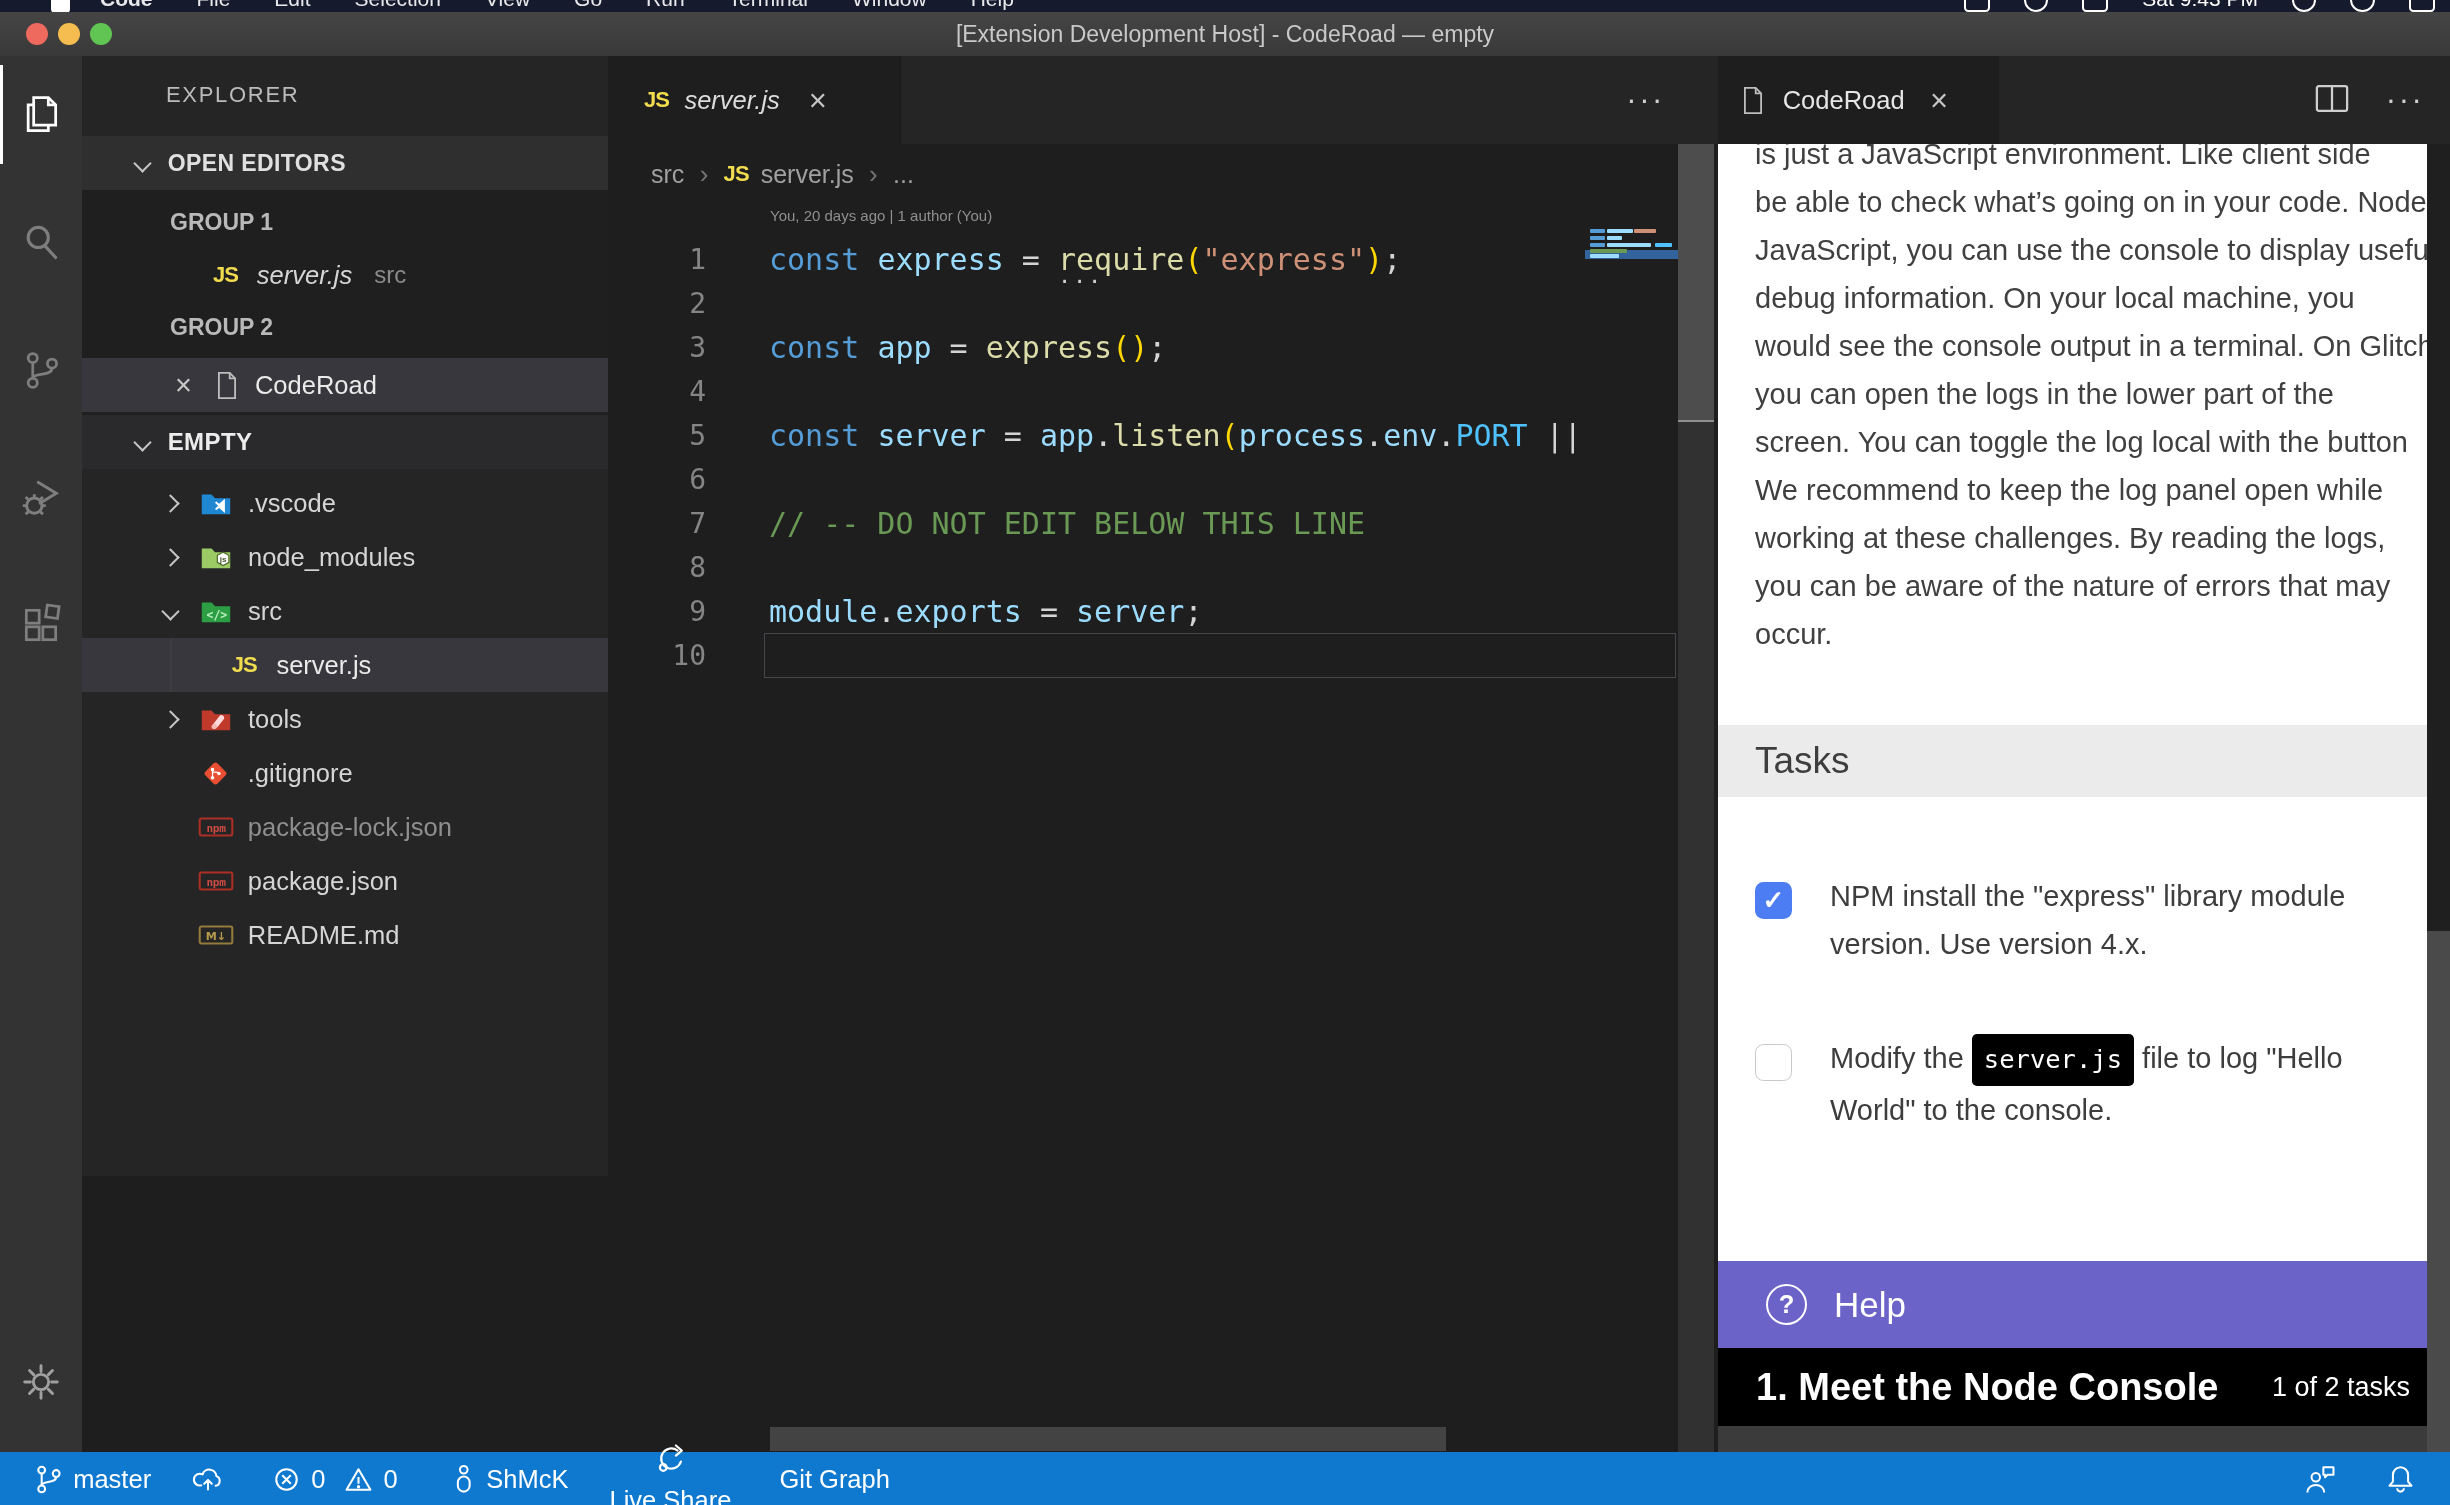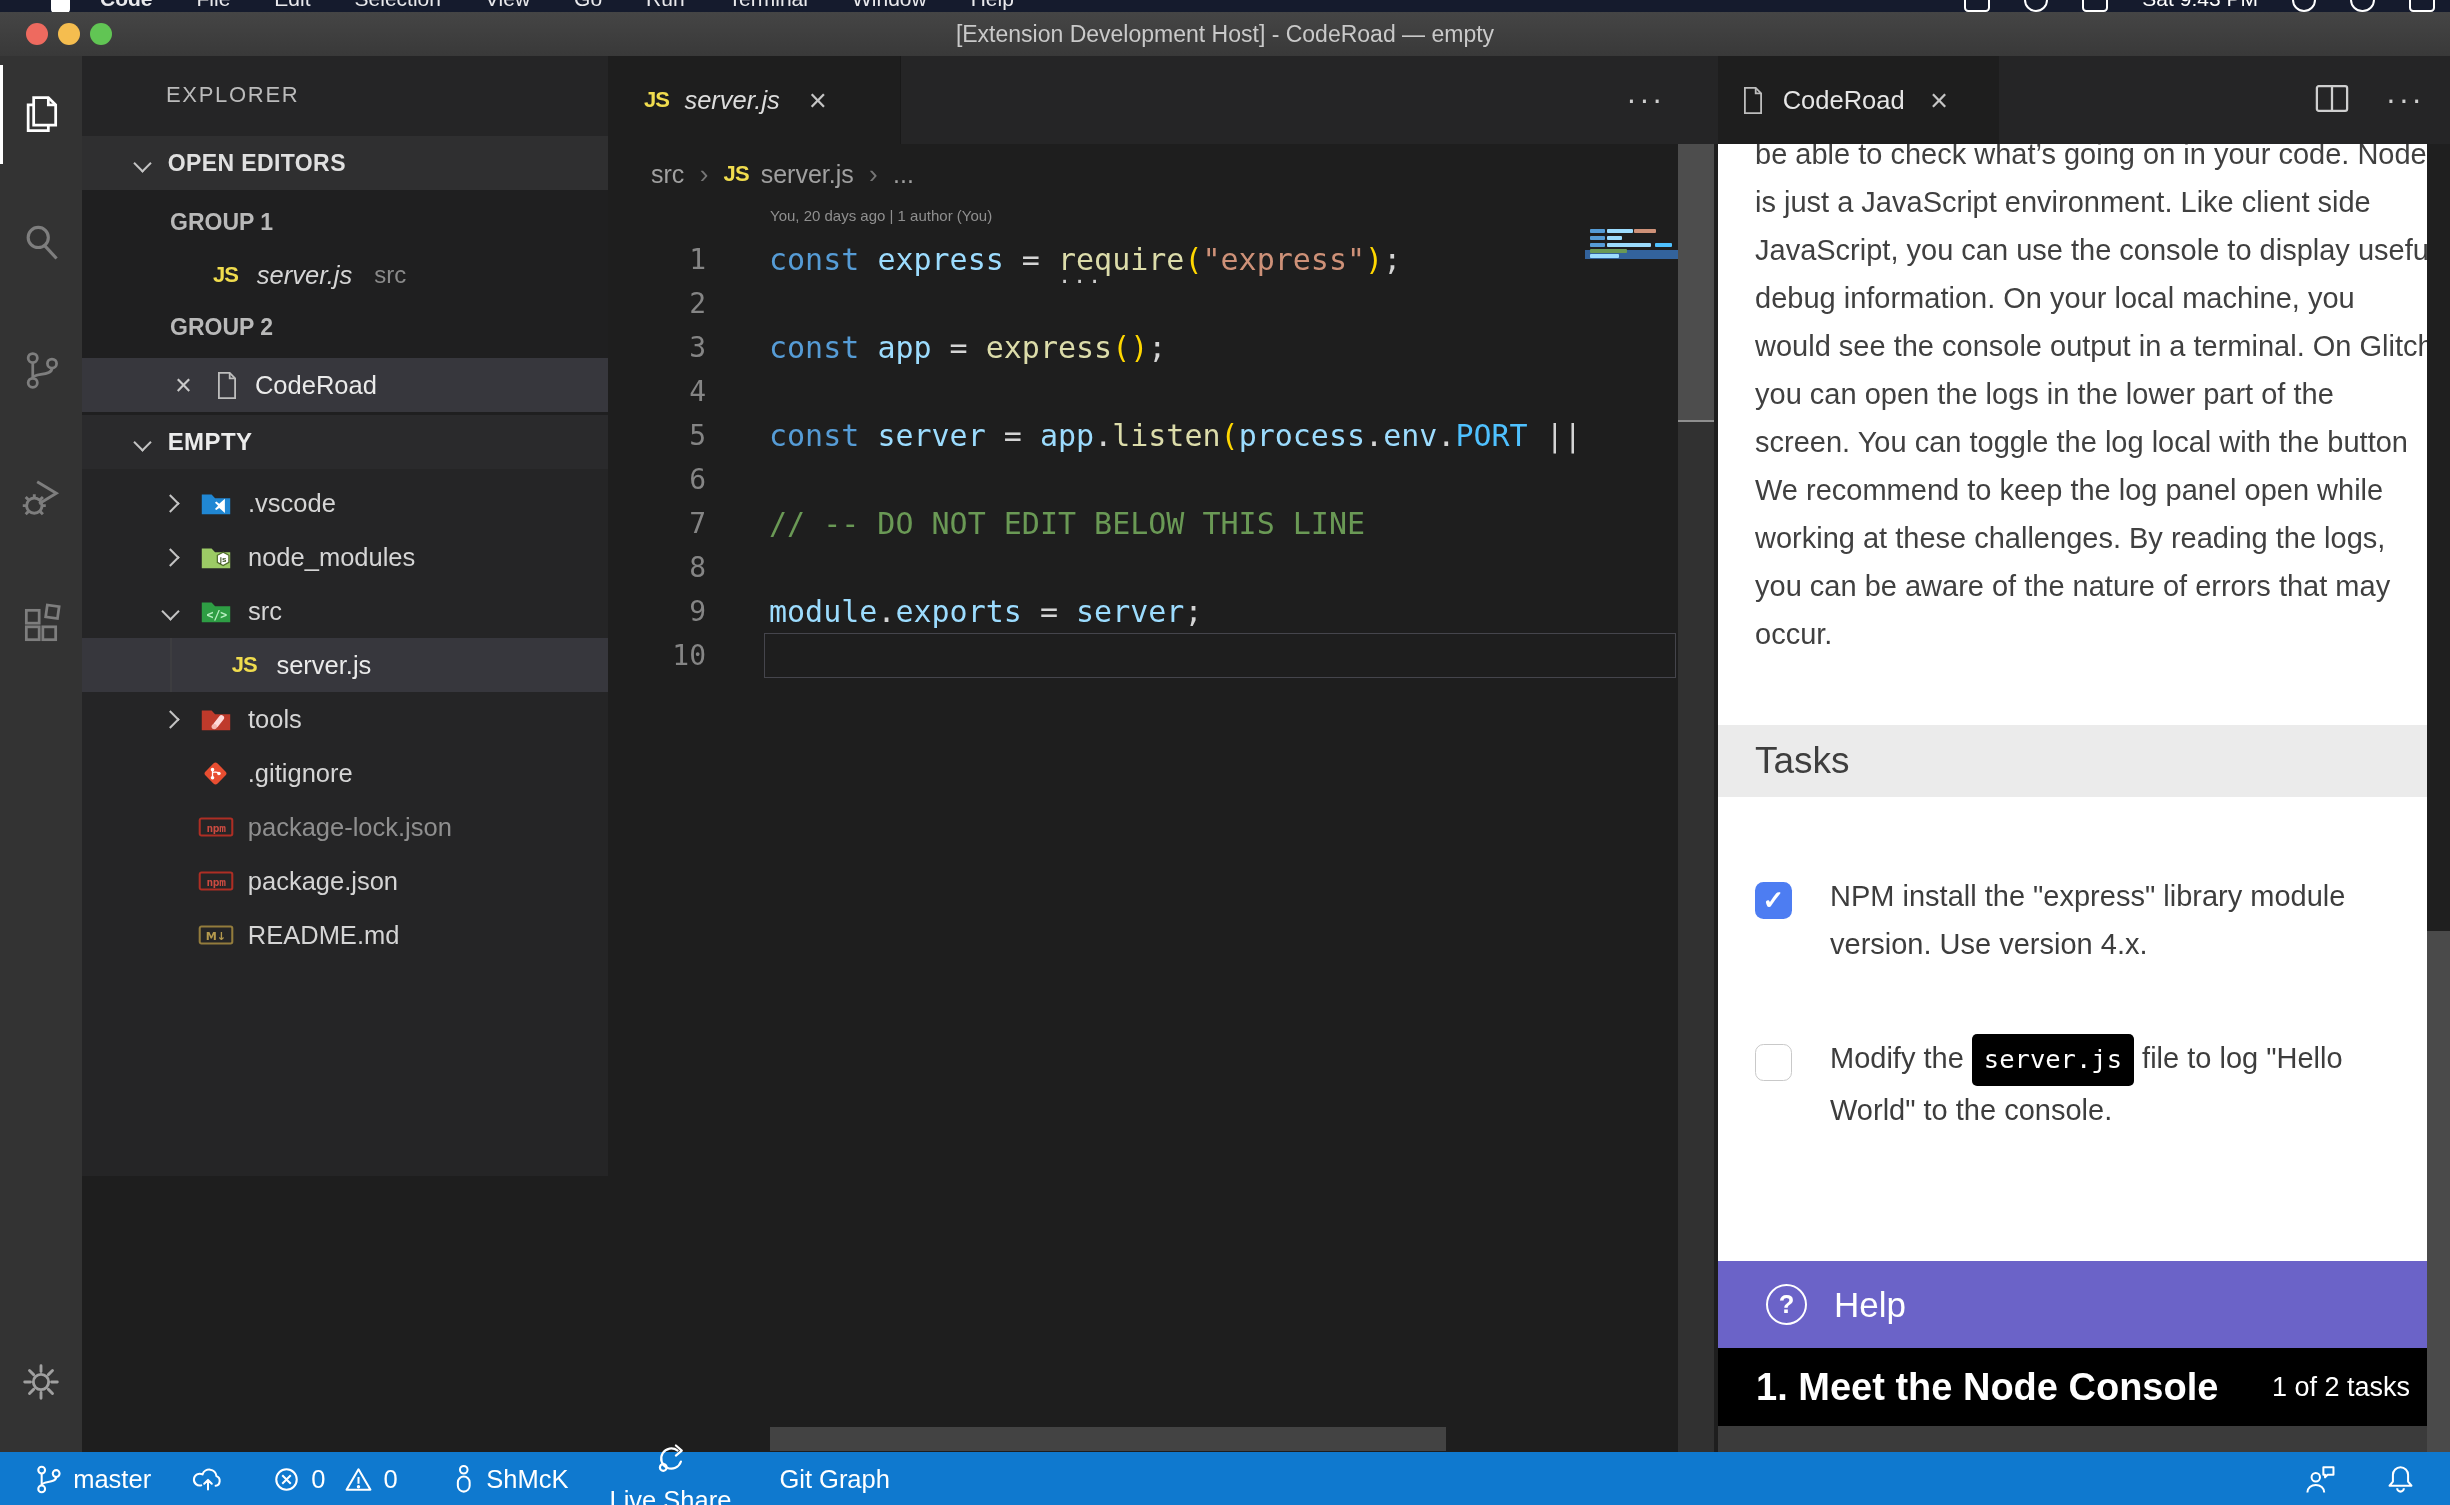--- a/index.html
+++ b/index.html
@@ -416,22 +416,22 @@
             <rect x="2" y="2" width="32" height="26" rx="2"></rect>
               <path d="M18 2 v26"></path>
           </svg>
         </span>
         <span class="dots">···</span>
       </div>
     </div>
 
     <div id="webview">
       <div id="paragraph">
+          <div>is just a JavaScript environment. Like client side</div>
           <div>be able to check what’s going on in your code. Node</div>
-          <div>is just a JavaScript environment. Like client side</div>
           <div>JavaScript, you can use the console to display useful</div>
           <div>debug information. On your local machine, you</div>
           <div>would see the console output in a terminal. On Glitch</div>
           <div>you can open the logs in the lower part of the</div>
           <div>screen. You can toggle the log local with the button</div>
           <div>We recommend to keep the log panel open while</div>
           <div>working at these challenges. By reading the logs,</div>
           <div>you can be aware of the nature of errors that may</div>
           <div>occur.</div>
         </div>

